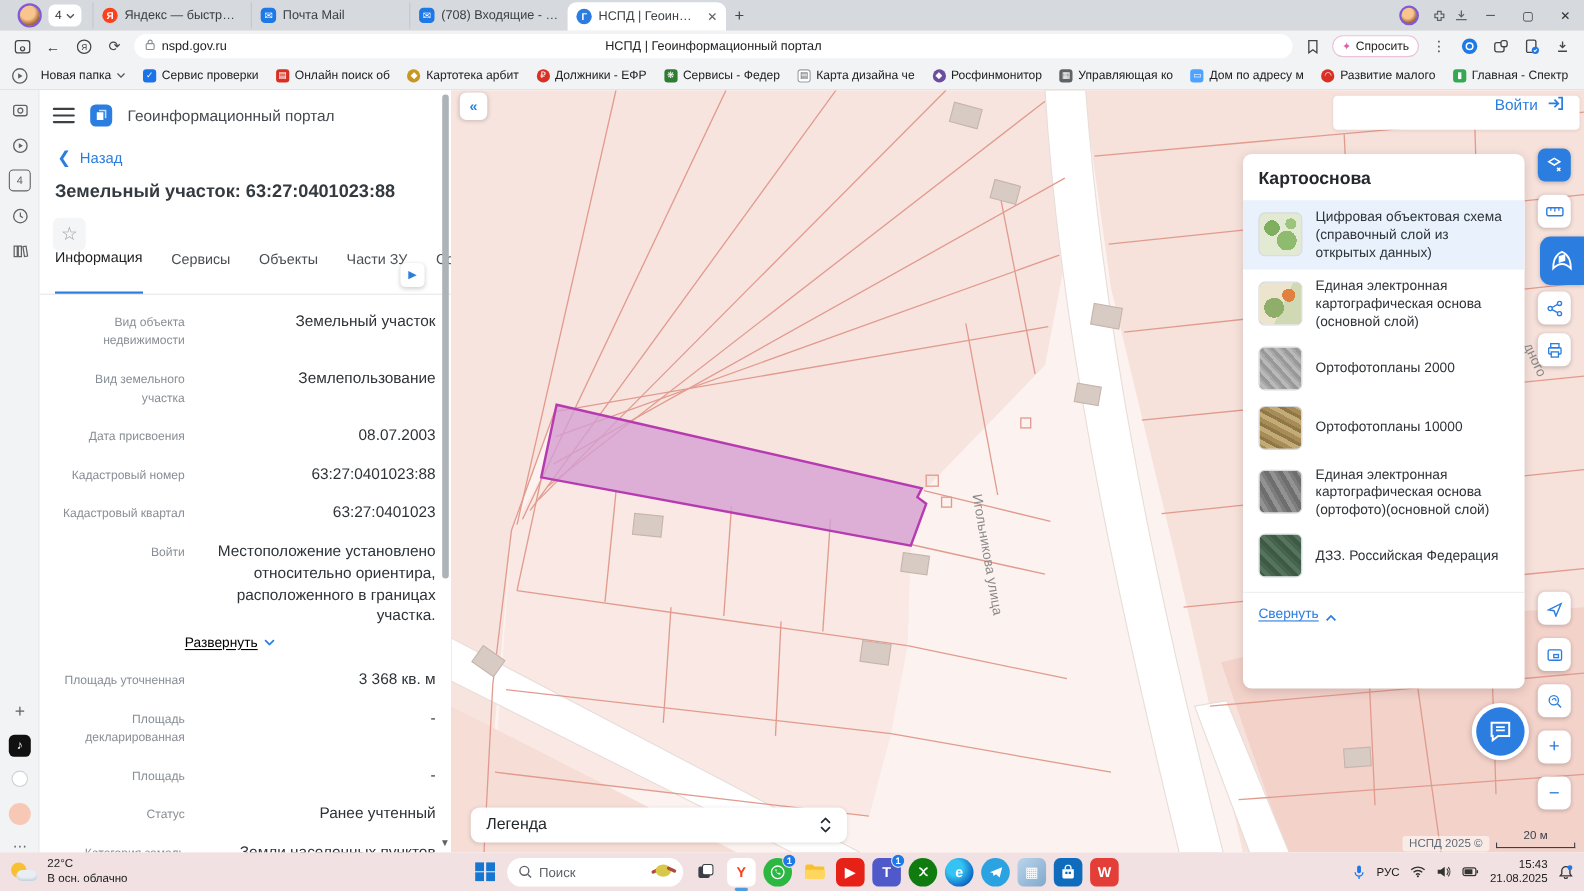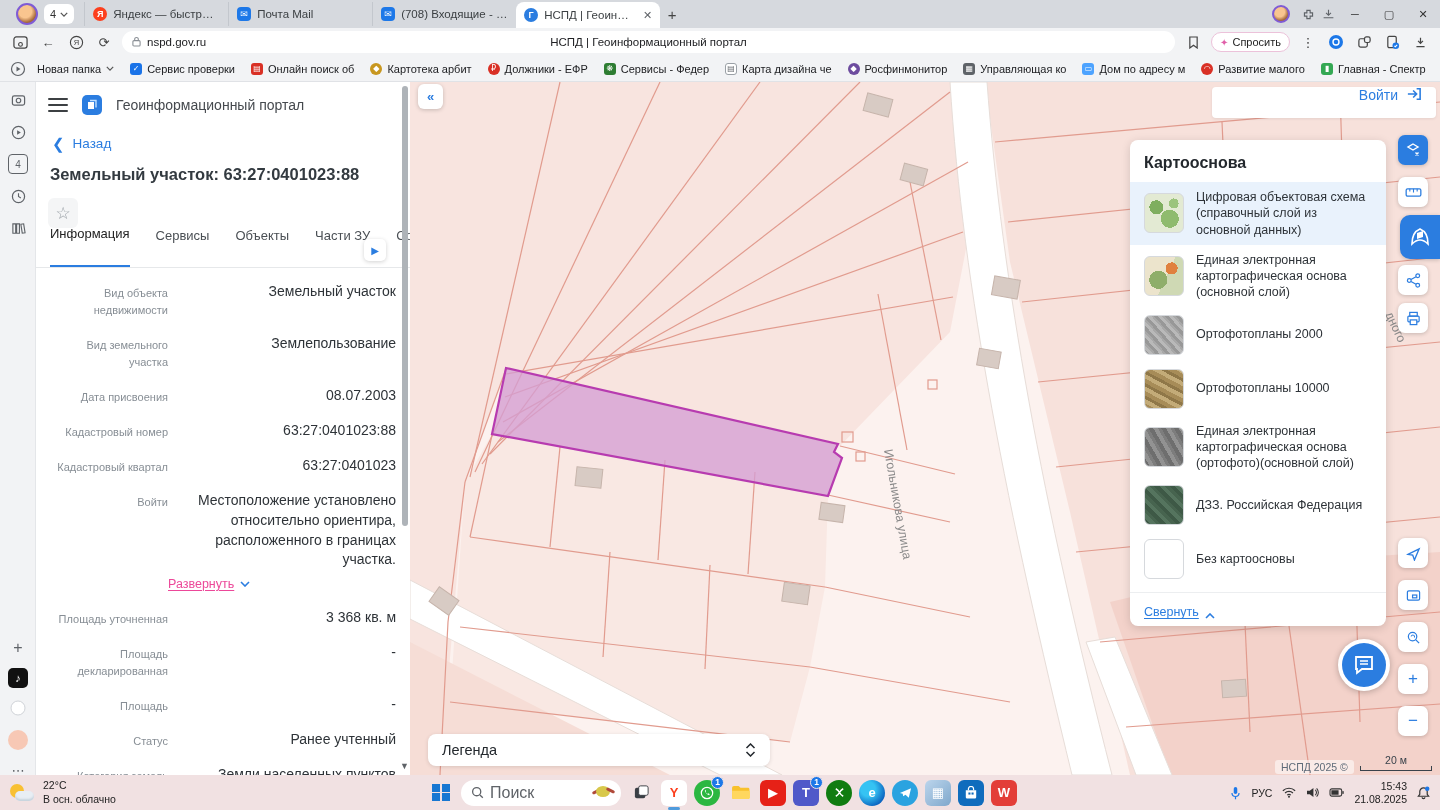--- a/index.html
+++ b/index.html
@@ -83,21 +83,21 @@
     border-bottom:1px solid #e6e8ea; position:relative; height:40px; }
   .ptab { font-size:13px; color:#4a4f54; padding-bottom:24px; white-space:nowrap; }
   .ptab.active { color:#222; border-bottom:2.5px solid #2b7de0; }
   .tabnext { position:absolute; right:24px; bottom:6px; width:22px; height:22px;
     border-radius:5px; background:#fff; box-shadow:0 1px 4px rgba(0,0,0,.18);
     color:#2b7de0; font-size:10px; display:flex; align-items:center; justify-content:center;}
   #fields { padding:14px 14px 0 14px;text-align:right; }
   .frow { display:flex; margin-bottom:15px; }
   .flabel { width:118px; flex:none; font-size:11px; color:#878e95; line-height:1.55; padding-top:3px;}
   .fvalue { flex:1; font-size:14px; color:#2e3338; line-height:1.4; }
-  .expand { display:flex; align-items:center; gap:6px; color:#ec4899; font-size:12.5px;
+  .expand { display:flex; align-items:center; gap:6px; color:#000000; font-size:12.5px;
     margin-top:6px; text-decoration:underline; text-underline-offset:2px;}
   #panel-scroll { position:absolute; right:2px; top:4px; width:6px; height:440px;
     background:#aeb3b8; border-radius:3px; }
   #panel-scroll-btn { position:absolute; right:1px; bottom:4px; color:#5f6368; font-size:9px; }
 
   
   #map { position:absolute; left:410px; top:82px; width:1030px; height:693px; overflow:hidden; }
   .collapse-btn { position:absolute; left:8px; top:2px; width:25px; height:25px;
     background:#fff; border-radius:6px; box-shadow:0 1px 4px rgba(0,0,0,.2);
     color:#2b7de0; font-size:13px; font-weight:bold; display:flex; align-items:center; justify-content:center;}
@@ -159,21 +159,21 @@
     background:#f8c033; }
   .wicon .cloud { position:absolute; left:5px; top:9px; width:19px; height:10px; border-radius:8px;
     background:#e8eef4; box-shadow:inset 0 -2px 2px #c8d4de; }
   #weather .wt { font-size:10.5px; color:#222; line-height:1.25; }
   #tb-center { display:flex; align-items:center; gap:7px; margin-left:248px; }
   .tbtn { width:26px; height:26px; border-radius:6px; display:flex; align-items:center;
     justify-content:center; position:relative; flex:none;}
   .winlogo { display:grid; grid-template-columns:8px 8px; grid-template-rows:8px 8px; gap:1.5px; }
   .winlogo div { background:#1677d2; }
   #tb-search { width:160px; height:26px; background:#fff; border-radius:13px; display:flex;
-    align-items:center; gap:6px; padding:0 6px 0 10px; color:#5f6368; font-size:16px; }
+    align-items:center; gap:6px; padding:0 6px 0 10px; color:#5f6368; font-size:12px; }
   #tb-search .birdy { margin-left:auto; position:relative; width:24px; height:22px; }
   .birdy .body { position:absolute; left:5px; top:4px; width:14px; height:11px; border-radius:50%;
     background:#d8c84a; }
   .birdy .wing { position:absolute; left:1px; top:8px; width:9px; height:3px; border-radius:2px;
     background:#b04a3a; transform:rotate(-25deg);}
   .birdy .wing2 { position:absolute; right:0; top:7px; width:9px; height:3px; border-radius:2px;
     background:#b04a3a; transform:rotate(25deg);}
   .appico { width:26px; height:26px; border-radius:6px; display:flex; align-items:center;
     justify-content:center; color:#fff; font-weight:bold; font-size:13px; position:relative; flex:none;}
   .badge { position:absolute; right:-4px; top:-4px; min-width:13px; height:13px; border-radius:7px;
@@ -632,45 +632,41 @@
           <path d="M7 6h8M7 9h8" stroke="#fff" stroke-width="1.6"></path>
         </svg>
       </div>
     </div>
 
     
     <div id="layers">
       <h3>Картооснова</h3>
       <div class="lrow selected">
         <div class="lthumb t1"></div>
-        <div class="llabel">Цифровая объектовая схема (справочный слой из основной данных)</div>
+        <div class="llabel">Цифровая объектовая схема (справочный слой из открытых данных)</div>
       </div>
       <div class="lrow">
         <div class="lthumb t2"></div>
         <div class="llabel">Единая электронная картографическая основа (основной слой)</div>
       </div>
       <div class="lrow">
         <div class="lthumb t3"></div>
         <div class="llabel">Ортофотопланы 2000</div>
       </div>
       <div class="lrow">
         <div class="lthumb t4"></div>
         <div class="llabel">Ортофотопланы 10000</div>
       </div>
       <div class="lrow">
         <div class="lthumb t5"></div>
         <div class="llabel">Единая электронная картографическая основа (ортофото)(основной слой)</div>
       </div>
       <div class="lrow">
         <div class="lthumb t6"></div>
         <div class="llabel">ДЗЗ. Российская Федерация</div>
-      </div>
-      <div class="lrow">
-        <div class="lthumb t7"></div>
-        <div class="llabel">Без картоосновы</div>
       </div>
       <div class="collapse">
         <span>Свернуть</span>
         <svg width="10" height="6" viewBox="0 0 10 6">
             <path d="M1 5l4-4 4 4" fill="none" stroke="#2b7de0" stroke-width="1.6"></path>
           </svg>
       </div>
     </div>
 
     <div class="legend-bar">

